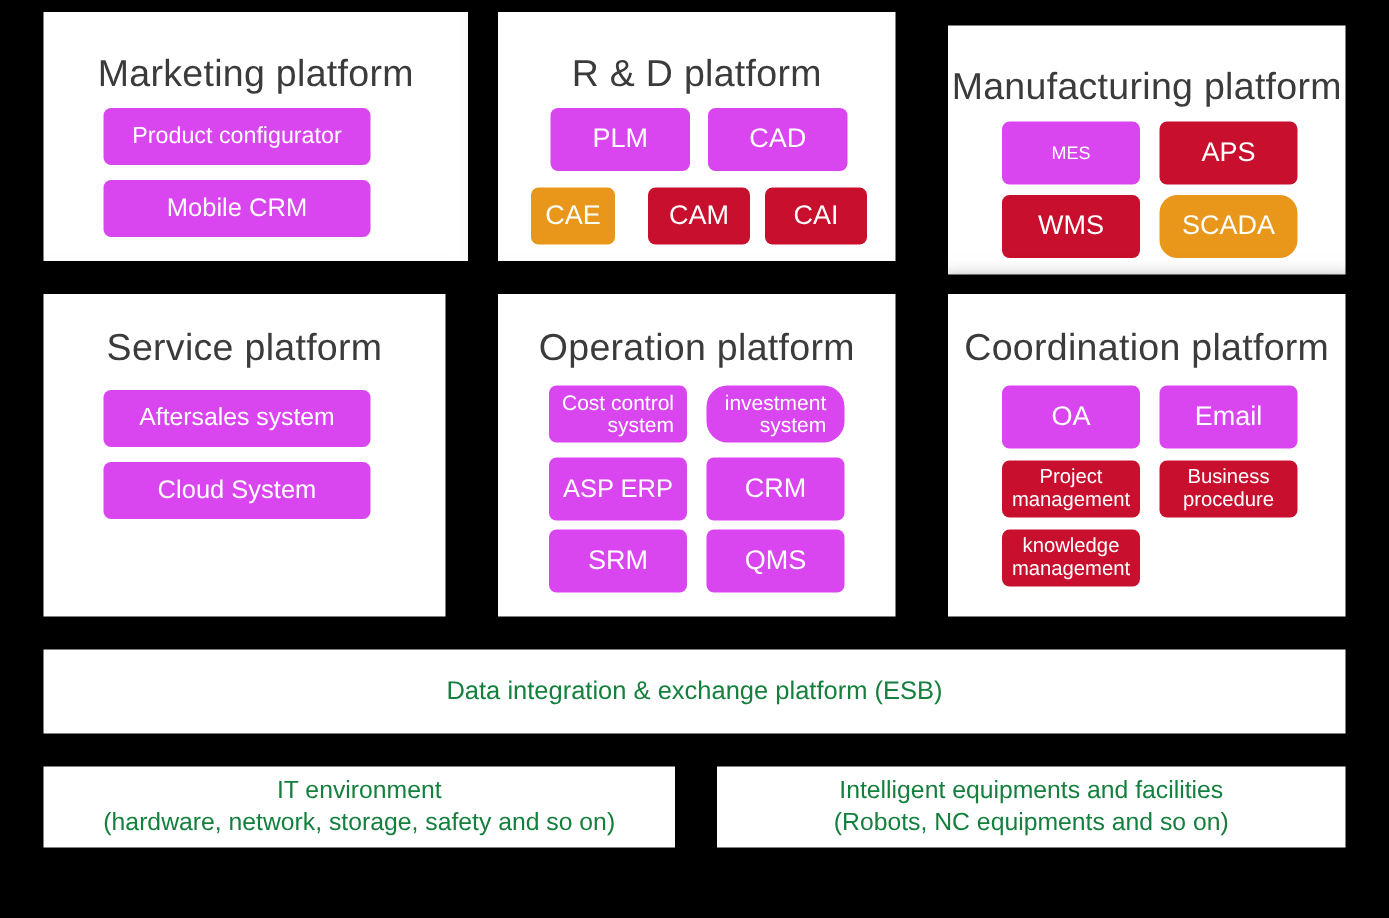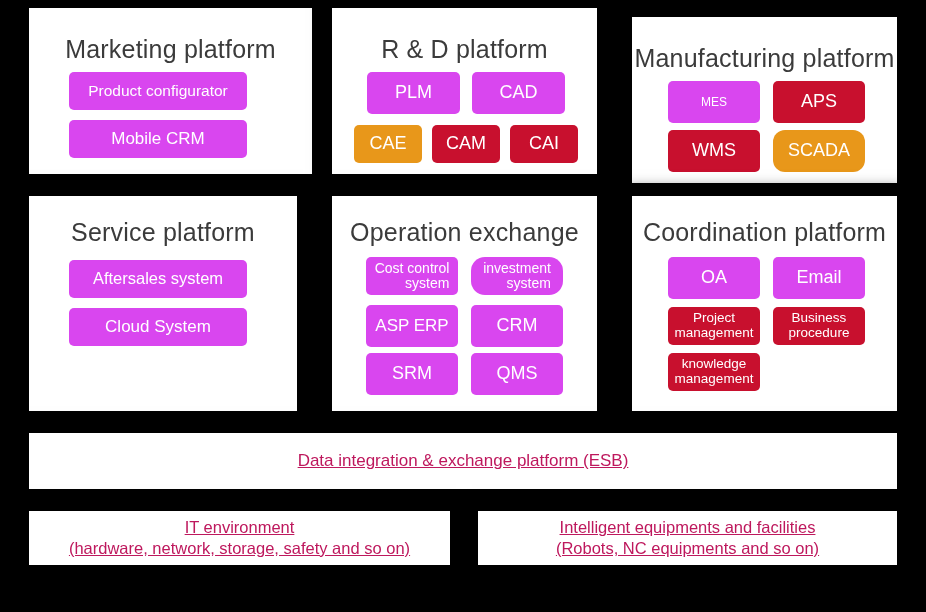--- a/index.html
+++ b/index.html
@@ -59,22 +59,21 @@
 
   
   .bar {
     position: absolute;
     background: #ffffff;
     box-shadow: 0 0 14px 6px rgba(0,0,0,0.85);
     display: flex;
     align-items: center;
     justify-content: center;
     text-align: center;
-    color: #be185d;
-    text-decoration: underline;
+    color: #15803d;
   }
   .bar-label { white-space: pre-line; line-height: 1.25; }
 
   #esb-bar .bar-label { font-size: 17px; }
   .footer-box .bar-label { font-size: 16.5px; }
 </style>
 </head>
 <body>
 
 <div id="canvas">
@@ -90,21 +89,21 @@
   </div>
 
   <div class="panel" style="left:332px; top:8px; width:265px; height:166px;">
     <div class="panel-title" style="top:27px;">R &amp; D platform</div>
     <div class="chip chip-blue" style="left:35px; top:64px; width:93px; height:42px; font-size:18px;">
       <span class="chip-label">PLM</span>
     </div>
     <div class="chip chip-blue" style="left:140px; top:64px; width:93px; height:42px; font-size:18px;">
       <span class="chip-label">CAD</span>
     </div>
-    <div class="chip chip-orange" style="left:22px; top:117px; width:68px; height:38px; font-size:18px;">
+    <div class="chip chip-orange" style="left:22px; top:117px; width:56px; height:38px; font-size:18px;">
       <span class="chip-label">CAE</span>
     </div>
     <div class="chip chip-red" style="left:100px; top:117px; width:68px; height:38px; font-size:18px;">
       <span class="chip-label">CAM</span>
     </div>
     <div class="chip chip-red" style="left:178px; top:117px; width:68px; height:38px; font-size:18px;">
       <span class="chip-label">CAI</span>
     </div>
   </div>
 
@@ -128,21 +127,21 @@
     <div class="panel-title" style="top:22px;">Service platform</div>
     <div class="chip chip-blue" style="left:40px; top:64px; width:178px; height:38px; font-size:16.5px;">
       <span class="chip-label">Aftersales system</span>
     </div>
     <div class="chip chip-blue" style="left:40px; top:112px; width:178px; height:38px; font-size:17px;">
       <span class="chip-label">Cloud System</span>
     </div>
   </div>
 
   <div class="panel" style="left:332px; top:196px; width:265px; height:215px;">
-    <div class="panel-title" style="top:22px;">Operation exchange</div>
+    <div class="panel-title" style="top:22px;">Operation platform</div>
     <div class="chip chip-blue" style="left:34px; top:61px; width:92px; height:38px; font-size:14px;">
       <span class="chip-label">Cost control
 system</span>
     </div>
     <div class="chip chip-blue" style="left:139px; top:61px; width:92px; height:38px; font-size:14px;border-radius:14px;">
       <span class="chip-label">investment
 system</span>
     </div>
     <div class="chip chip-blue" style="left:34px; top:109px; width:92px; height:42px; font-size:17px;">
       <span class="chip-label">ASP  ERP</span>

